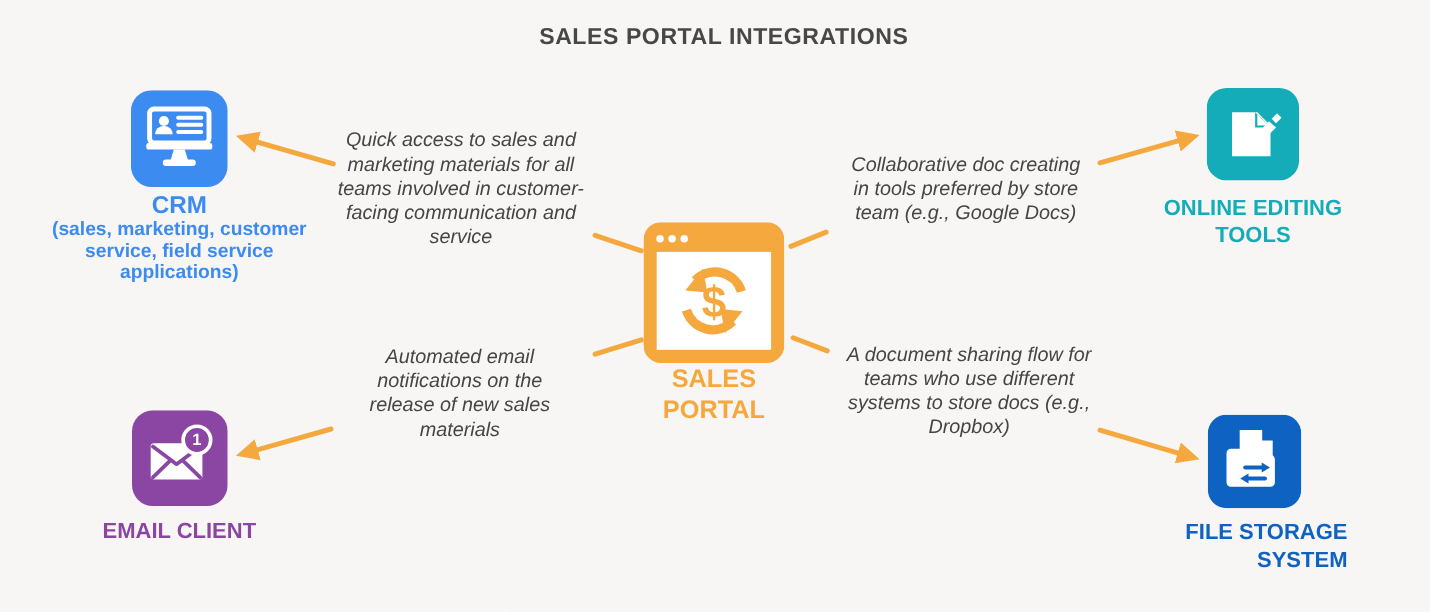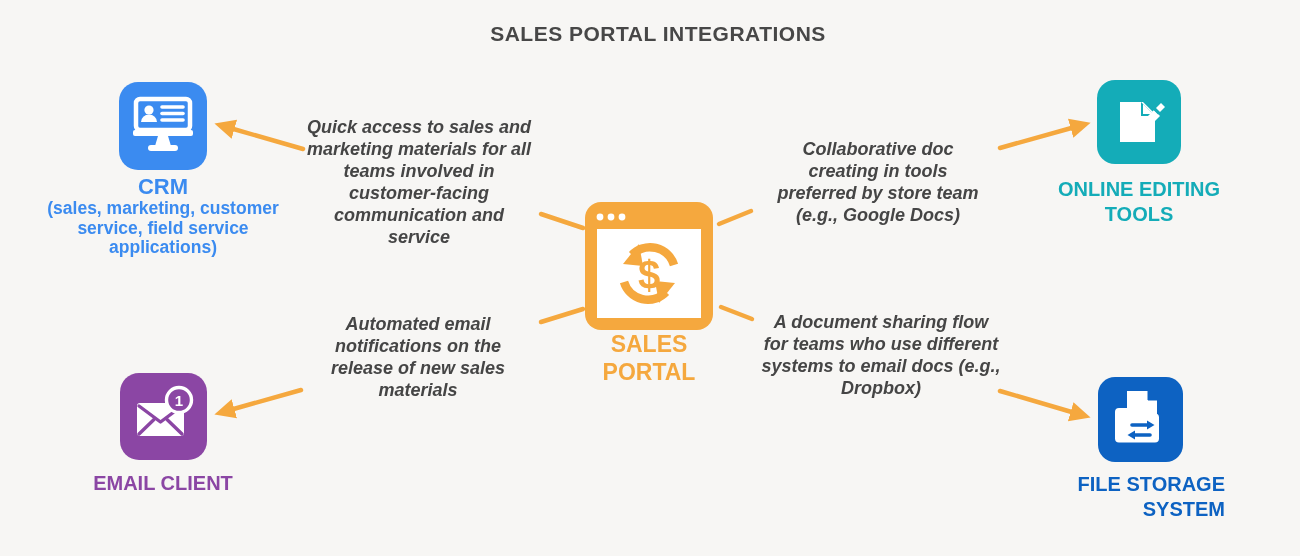--- a/index.html
+++ b/index.html
@@ -16,21 +16,21 @@
     position:absolute;top:22px;left:0;width:100%;text-align:center;
     font-size:21px;font-weight:800;letter-spacing:.5px;color:var(--ink);padding-left:16px;
   }
   .connector-layer{position:absolute;left:0;top:0;width:1300px;height:556px;}
   .connector{stroke:var(--orange);stroke-width:4.5;stroke-linecap:round;fill:none;}
   .arrowhead{fill:var(--orange);}
   .node{position:absolute;display:flex;flex-direction:column;align-items:center;}
   .node svg.badge-icon{display:block;}
   .annotation{
     position:absolute;text-align:center;color:#454545;
-    font-size:18px;font-weight:700;font-style:italic;line-height:22px;
+    font-size:18px;font-weight:400;font-style:italic;line-height:22px;
   }
   .node-label{font-weight:800;text-align:center;}
   .crm-label{color:var(--blue);font-size:22px;line-height:24px;margin-top:5px;}
   .crm-sublabel{color:var(--blue);font-size:17.5px;line-height:19.5px;font-weight:800;text-align:center;}
   .editing-label{color:var(--teal);font-size:20px;line-height:25px;margin-top:13px;width:210px;}
   .email-label{color:var(--purple);font-size:20px;line-height:25px;margin-top:11px;}
   .storage-label{color:var(--navy);font-size:20px;line-height:25px;margin-top:10px;width:170px;text-align:right;}
   .portal-label{color:var(--orange);font-size:23px;line-height:28px;width:150px;}
   
   .fill-white{fill:#fff;} .stroke-white{stroke:#fff;fill:none;}
@@ -146,15 +146,15 @@
       <polygon class="fill-orange" points="54,42 38,62 58,64"></polygon>
       <polygon class="fill-orange" points="74,101 90,81 70,79"></polygon>
       <text class="dollar" x="64" y="73" text-anchor="middle" dominant-baseline="central">$</text>
     </svg>
     <div class="node-label portal-label">SALES PORTAL</div>
   </div>
 
   <div class="annotation" style="left:304px;top:116px;width:230px;">Quick access to sales and marketing materials for all teams involved in customer-facing communication and service</div>
   <div class="annotation" style="left:768px;top:138px;width:220px;">Collaborative doc creating in tools preferred by store team (e.g., Google Docs)</div>
   <div class="annotation" style="left:318px;top:313px;width:200px;">Automated email notifications on the release of new sales materials</div>
-  <div class="annotation" style="left:761px;top:311px;width:240px;">A document sharing flow for teams who use different systems to email docs (e.g., Dropbox)</div>
+  <div class="annotation" style="left:761px;top:311px;width:240px;">A document sharing flow for teams who use different systems to store docs (e.g., Dropbox)</div>
 
 </div>
 
 </body></html>

